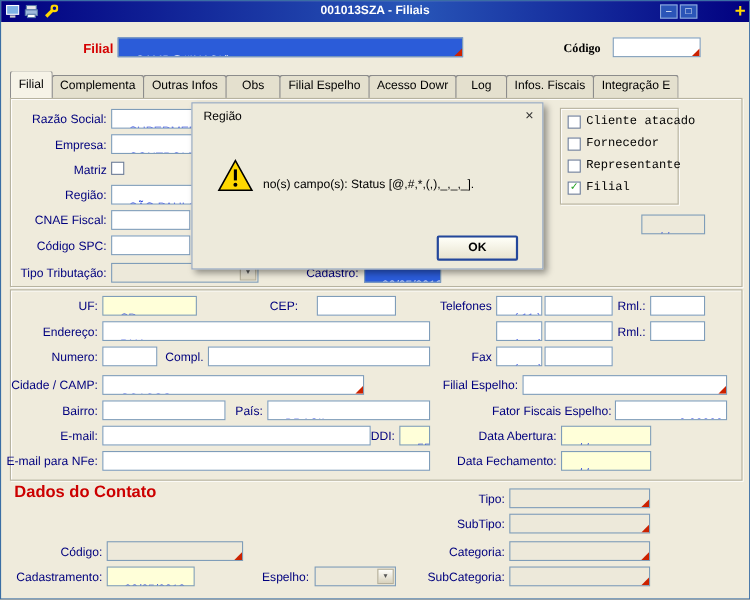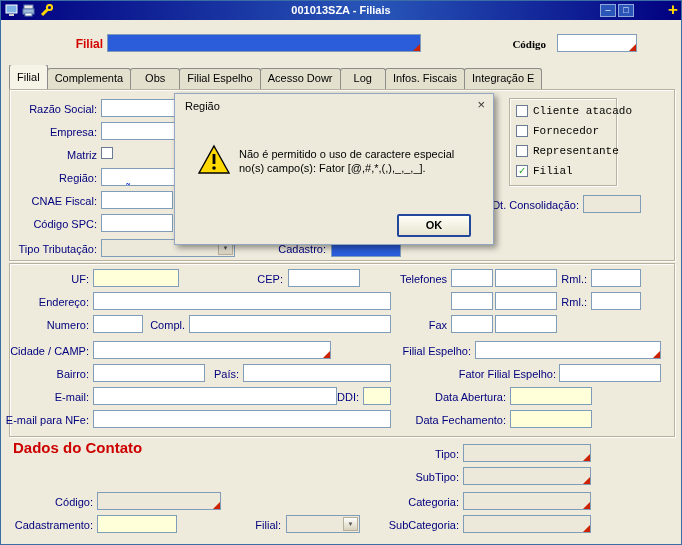--- a/index.html
+++ b/index.html
@@ -96,20 +96,21 @@
   </div>
   <div class="lbl black" style="left:495px;top:36px;width:50px;font-weight:bold">Código</div>
   <div class="fld" style="left:556px;top:33px;width:80px">
     <span class="t"></span>
     <span class="mark"></span>
   </div>
 
   <div class="tabs">
     <div class="tab active">Filial</div>
     <div class="tab">Complementa</div>
+    <div class="tab">Outras Infos</div>
     <div class="tab" style="padding:0 14px">Obs</div>
     <div class="tab">Filial Espelho</div>
     <div class="tab">Acesso Dowr</div>
     <div class="tab" style="padding:0 13px">Log</div>
     <div class="tab">Infos. Fiscais</div>
     <div class="tab">Integração E</div>
   </div>
 
   <div class="grp" style="left:8px;top:88px;width:664px;height:170px"></div>
 
@@ -155,47 +156,45 @@
     <span class="cb" style="left:6px;top:6px"></span>
     <span class="cbl" style="left:23px;top:6px">Cliente atacado</span>
     <span class="cb" style="left:6px;top:26px"></span>
     <span class="cbl" style="left:23px;top:26px">Fornecedor</span>
     <span class="cb" style="left:6px;top:46px"></span>
     <span class="cbl" style="left:23px;top:46px">Representante</span>
     <span class="cb" style="left:6px;top:66px">✓</span>
     <span class="cbl" style="left:23px;top:66px">Filial</span>
   </div>
 
-  <div class="lbl" style="left:468px;top:197px;width:110px">Dt. Consolidação:</div>
   <div class="fld dis" style="left:582px;top:194px;width:58px">
     <span class="t">/ /</span>
   </div>
 
   <div class="dialog">
     <span class="dlg-title">Região</span>
     <span class="dlg-close">×</span>
     <span class="warnicon">
       <svg width="34" height="31" viewBox="0 0 34 31">
           <path d="M17 2 L32 29 H2 Z" fill="#FFD800" stroke="#000" stroke-width="1.4"></path>
           <rect x="15.6" y="10" width="2.8" height="10" fill="#000"></rect>
           <circle cx="17" cy="24" r="1.8" fill="#000"></circle>
         </svg>
     </span>
-    <div class="dlg-line" style="top:54px">Não é permitido o uso de caractere especial</div>
-    <div class="dlg-line" style="top:68px">no(s) campo(s): Fator [@,#,*,(,),_,_,_].</div>
+    <div class="dlg-line" style="top:68px">no(s) campo(s): Status [@,#,*,(,),_,_,_].</div>
     <div class="okbtn">OK</div>
   </div>
 
   <div class="grp" style="left:8px;top:262px;width:664px;height:172px"></div>
 
   <div class="lbl" style="left:0px;top:271px;width:88px">UF:</div>
   <div class="fld cream" style="left:92px;top:268px;width:86px">
     <span class="t">SP</span>
   </div>
-  <div class="lbl" style="left:200px;top:271px;width:82px">CEP:</div>
+  <div class="lbl" style="left:188px;top:271px;width:82px">CEP:</div>
   <div class="fld" style="left:287px;top:268px;width:72px">
     <span class="t"></span>
   </div>
   <div class="lbl" style="left:360px;top:271px;width:86px">Telefones</div>
   <div class="fld" style="left:450px;top:268px;width:42px">
     <span class="t">( 11 )</span>
   </div>
   <div class="fld" style="left:494px;top:268px;width:62px">
     <span class="t"></span>
   </div>
@@ -247,21 +246,21 @@
   </div>
 
   <div class="lbl" style="left:0px;top:366px;width:88px">Bairro:</div>
   <div class="fld" style="left:92px;top:363px;width:112px">
     <span class="t"></span>
   </div>
   <div class="lbl" style="left:206px;top:366px;width:32px">País:</div>
   <div class="fld" style="left:242px;top:363px;width:148px">
     <span class="t">BRASIL</span>
   </div>
-  <div class="lbl" style="left:420px;top:366px;width:135px">Fator Filial Espelho:</div>
+  <div class="lbl" style="left:420px;top:366px;width:135px">Fator Fiscais Espelho:</div>
   <div class="fld rt" style="left:558px;top:363px;width:102px">
     <span class="t">0.00000</span>
   </div>
 
   <div class="lbl" style="left:0px;top:389px;width:88px">E-mail:</div>
   <div class="fld" style="left:92px;top:386px;width:244px">
     <span class="t"></span>
   </div>
   <div class="lbl" style="left:334px;top:389px;width:24px">DDI:</div>
   <div class="fld cream" style="left:362px;top:386px;width:28px">
@@ -303,21 +302,21 @@
   <div class="lbl" style="left:360px;top:494px;width:98px">Categoria:</div>
   <div class="fld dis" style="left:462px;top:491px;width:128px">
     <span class="t"></span>
     <span class="mark"></span>
   </div>
 
   <div class="lbl" style="left:4px;top:517px;width:88px">Cadastramento:</div>
   <div class="fld cream" style="left:96px;top:514px;width:80px">
     <span class="t">30/05/2019</span>
   </div>
-  <div class="lbl" style="left:220px;top:517px;width:60px">Filial:</div>
+  <div class="lbl" style="left:220px;top:517px;width:60px">Espelho:</div>
   <div class="fld dis" style="left:285px;top:514px;width:74px">
     <span class="t"></span>
     <span class="dd">▼</span>
   </div>
   <div class="lbl" style="left:360px;top:517px;width:98px">SubCategoria:</div>
   <div class="fld dis" style="left:462px;top:514px;width:128px">
     <span class="t"></span>
     <span class="mark"></span>
   </div>
 

